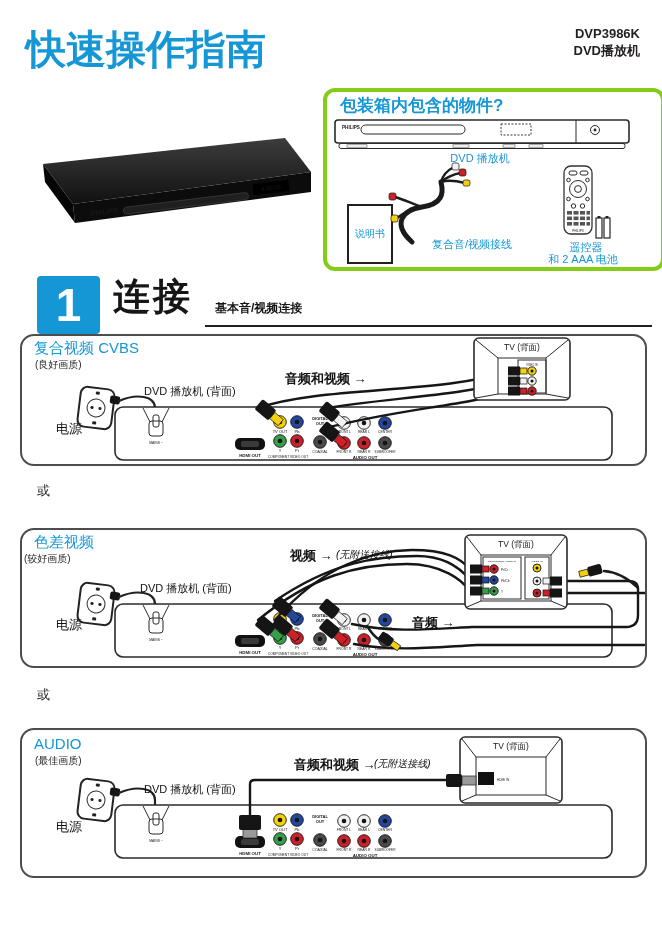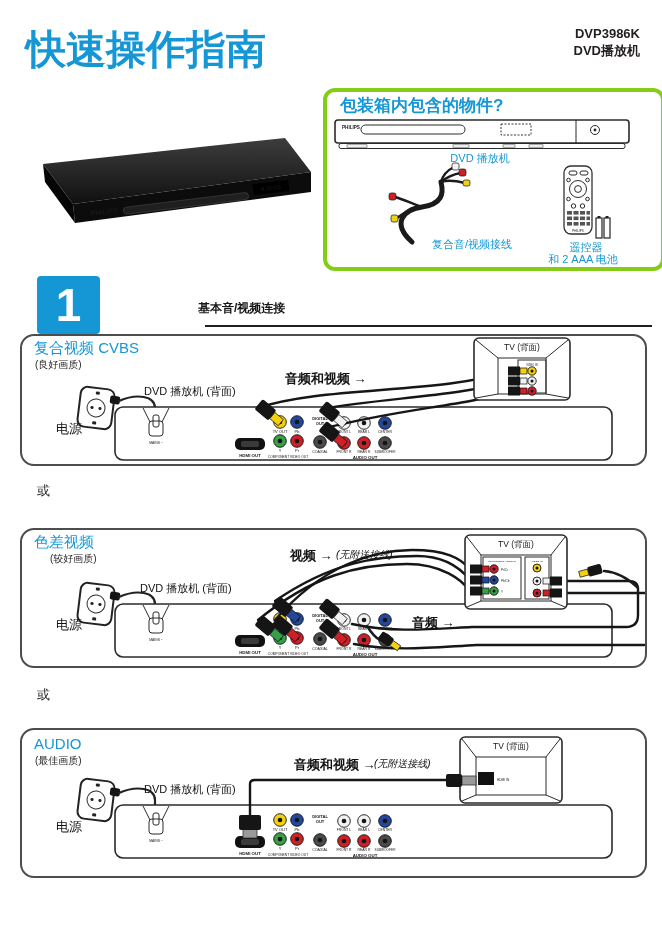--- a/index.html
+++ b/index.html
@@ -149,20 +149,23 @@
       <line x1="243" y1="2" x2="243" y2="25" class="thin"></line>
       <circle cx="262" cy="12" r="4.5" class="thin"></circle>
       <circle cx="262" cy="12" r="1.4" fill="#232323"></circle>
       <rect x="6" y="25.5" width="286" height="5" rx="2" class="thin"></rect>
       <rect x="14" y="26.8" width="20" height="2.4" fill="#fff" stroke="#555" stroke-width=".6"></rect>
       <rect x="120" y="26.8" width="16" height="2.4" fill="#fff" stroke="#555" stroke-width=".6"></rect>
       <rect x="170" y="26.8" width="12" height="2.4" fill="#fff" stroke="#555" stroke-width=".6"></rect>
       <rect x="196" y="26.8" width="14" height="2.4" fill="#fff" stroke="#555" stroke-width=".6"></rect>
     </svg>
     <div class="abs lbl-blue-c" style="left:83px;top:59px;width:140px;">DVD 播放机</div>
+    <div class="abs manual-rect" style="left:20px;top:112px;width:42px;height:56px;">
+      <span>说明书</span>
+    </div>
     <svg class="abs" style="left:57px;top:70px" width="120" height="88" viewBox="0 0 120 88">
       <path class="bundle" d="M28,80 C8,62 18,48 38,45 C58,42 60,32 57,20"></path>
       <path class="wire" d="M57,20 C59,12 64,8 70,5"></path>
         <rect x="68" y="1" width="7" height="7" rx="2" class="cw tipst"></rect>
       <path class="wire" d="M57,20 C63,15 70,12 77,11"></path>
         <rect x="75" y="7" width="7" height="7" rx="2" class="cr tipst"></rect>
       <path class="wire" d="M57,20 C63,18 73,19 81,21"></path>
         <rect x="79" y="18" width="7" height="6" rx="2" class="cy tipst"></rect>
       <path class="wire" d="M38,45 C27,41 18,37 11,35"></path>
         <rect x="5" y="31" width="7" height="7" rx="2" class="cr tipst"></rect>
@@ -203,21 +206,22 @@
       <rect x="42" y="56" width="6" height="20" fill="#fff" stroke="#232323" stroke-width="1.2"></rect>
     </svg>
     <div class="abs lbl-blue-c" style="left:199px;top:148px;width:120px;">遥控器</div>
     <div class="abs lbl-blue-c" style="left:196px;top:160px;width:120px;">和 2 AAA 电池</div>
   </div>
 
   <div class="abs sec-line" style="left:205px;top:325px;width:447px;"></div>
   <div class="abs sec-square" style="left:37px;top:276px;width:63px;height:58px;">
     <span class="sec-num">1</span>
   </div>
-  <div class="abs sec-sub" style="left:198px;top:300px;text-align:center;">基本音/视频连接</div>
+  <div class="abs sec-title" style="left:113px;top:272px;">连接</div>
+  <div class="abs sec-sub" style="left:215px;top:300px;text-align:center;">基本音/视频连接</div>
 
   <div class="abs diagram-box" style="left:20px;top:334px;width:623px;height:128px;">
     <svg class="abs" style="left:0;top:0" width="623" height="128" viewBox="0 0 623 128">
       <use href="#outlet" x="57" y="52"></use>
       <rect x="88" y="60" width="10" height="8" rx="2" class="plug-body" transform="rotate(8 93 64)"></rect>
       <path class="cord" d="M97,65 C115,57 133,60 133,72 L133,80"></path>
       <use href="#back-panel" x="93" y="71"></use>
       <path class="cable" d="M236,72 C300,50 420,58 488,35"></path>
       <path class="cable" d="M300,73 C360,62 440,60 488,45"></path>
       <path class="cable" d="M300,93 C380,72 445,70 488,55"></path>
@@ -334,21 +338,21 @@
           <rect x="78" y="43" width="7" height="6" class="cw tipst"></rect>
         <circle class="jack cw" cx="72" cy="46" r="4"></circle>
           <circle class="dot" cx="72" cy="46" r="1.5"></circle>
         <rect x="85" y="53.5" width="12" height="9" class="plug-body"></rect>
           <rect x="78" y="55" width="7" height="6" class="cr tipst"></rect>
         <circle class="jack cr" cx="72" cy="58" r="4"></circle>
           <circle class="dot" cx="72" cy="58" r="1.5"></circle>
       </g>
     </svg>
     <div class="abs diag-heading" style="left:12px;top:3px;">色差视频</div>
-    <div class="abs diag-quality" style="left:28px;top:22px;">(较好画质)</div>
+    <div class="abs diag-quality" style="left:2px;top:22px;">(较好画质)</div>
     <div class="abs cable-lbl" style="left:268px;top:17px;">视频 →</div>
     <div class="abs not-supplied" style="left:314px;top:18px;">(无附送接线)</div>
     <div class="abs cable-lbl" style="left:390px;top:84px;">音频 →</div>
     <div class="abs power-lbl" style="left:34px;top:86px;">电源</div>
     <div class="abs back-lbl" style="left:118px;top:51px;">DVD 播放机 (背面)</div>
   </div>
 
   <div class="abs or" style="left:37px;top:686px;">或</div>
 
   <div class="abs diagram-box" style="left:20px;top:728px;width:623px;height:146px;">

